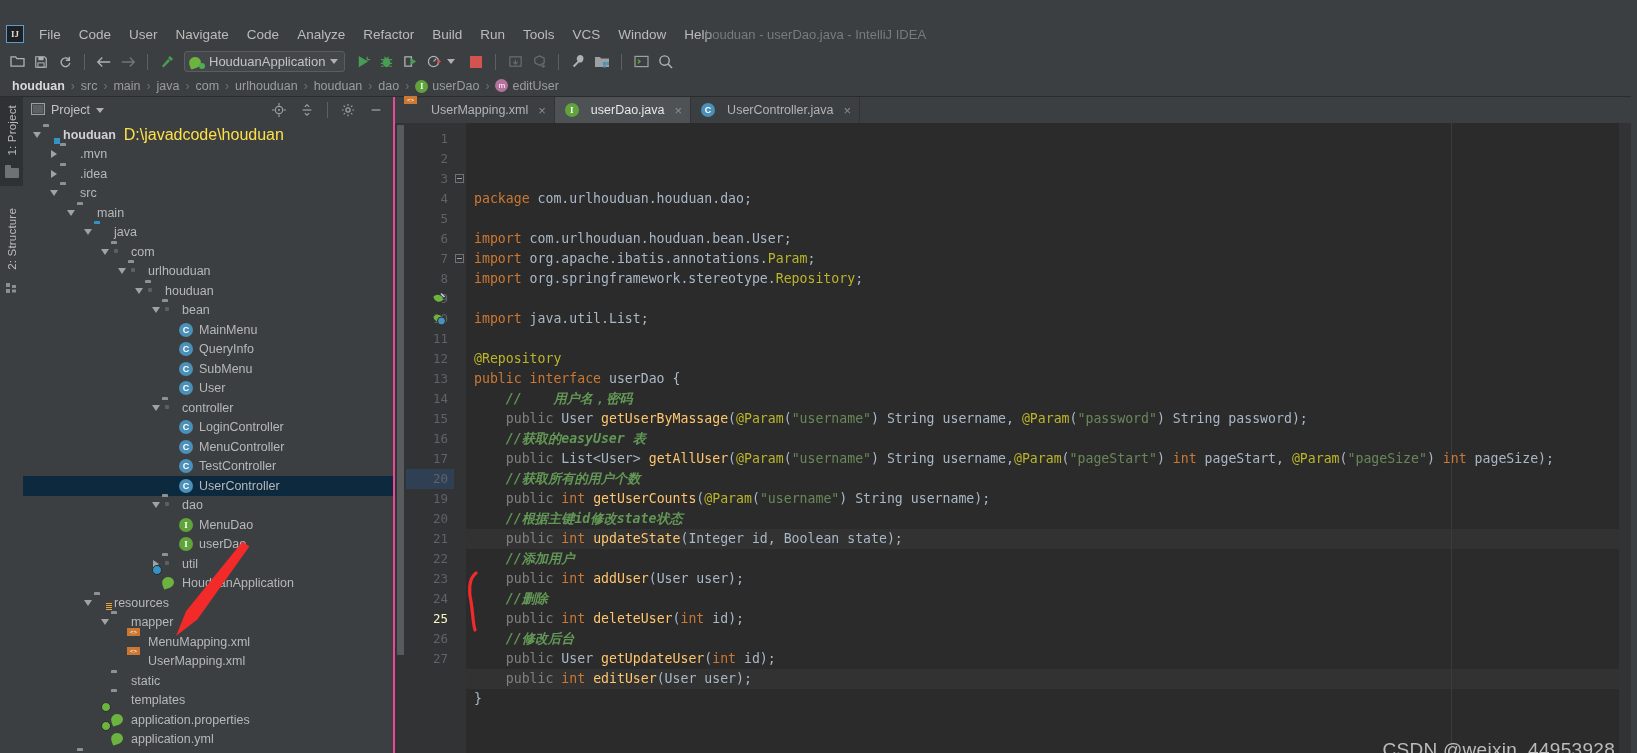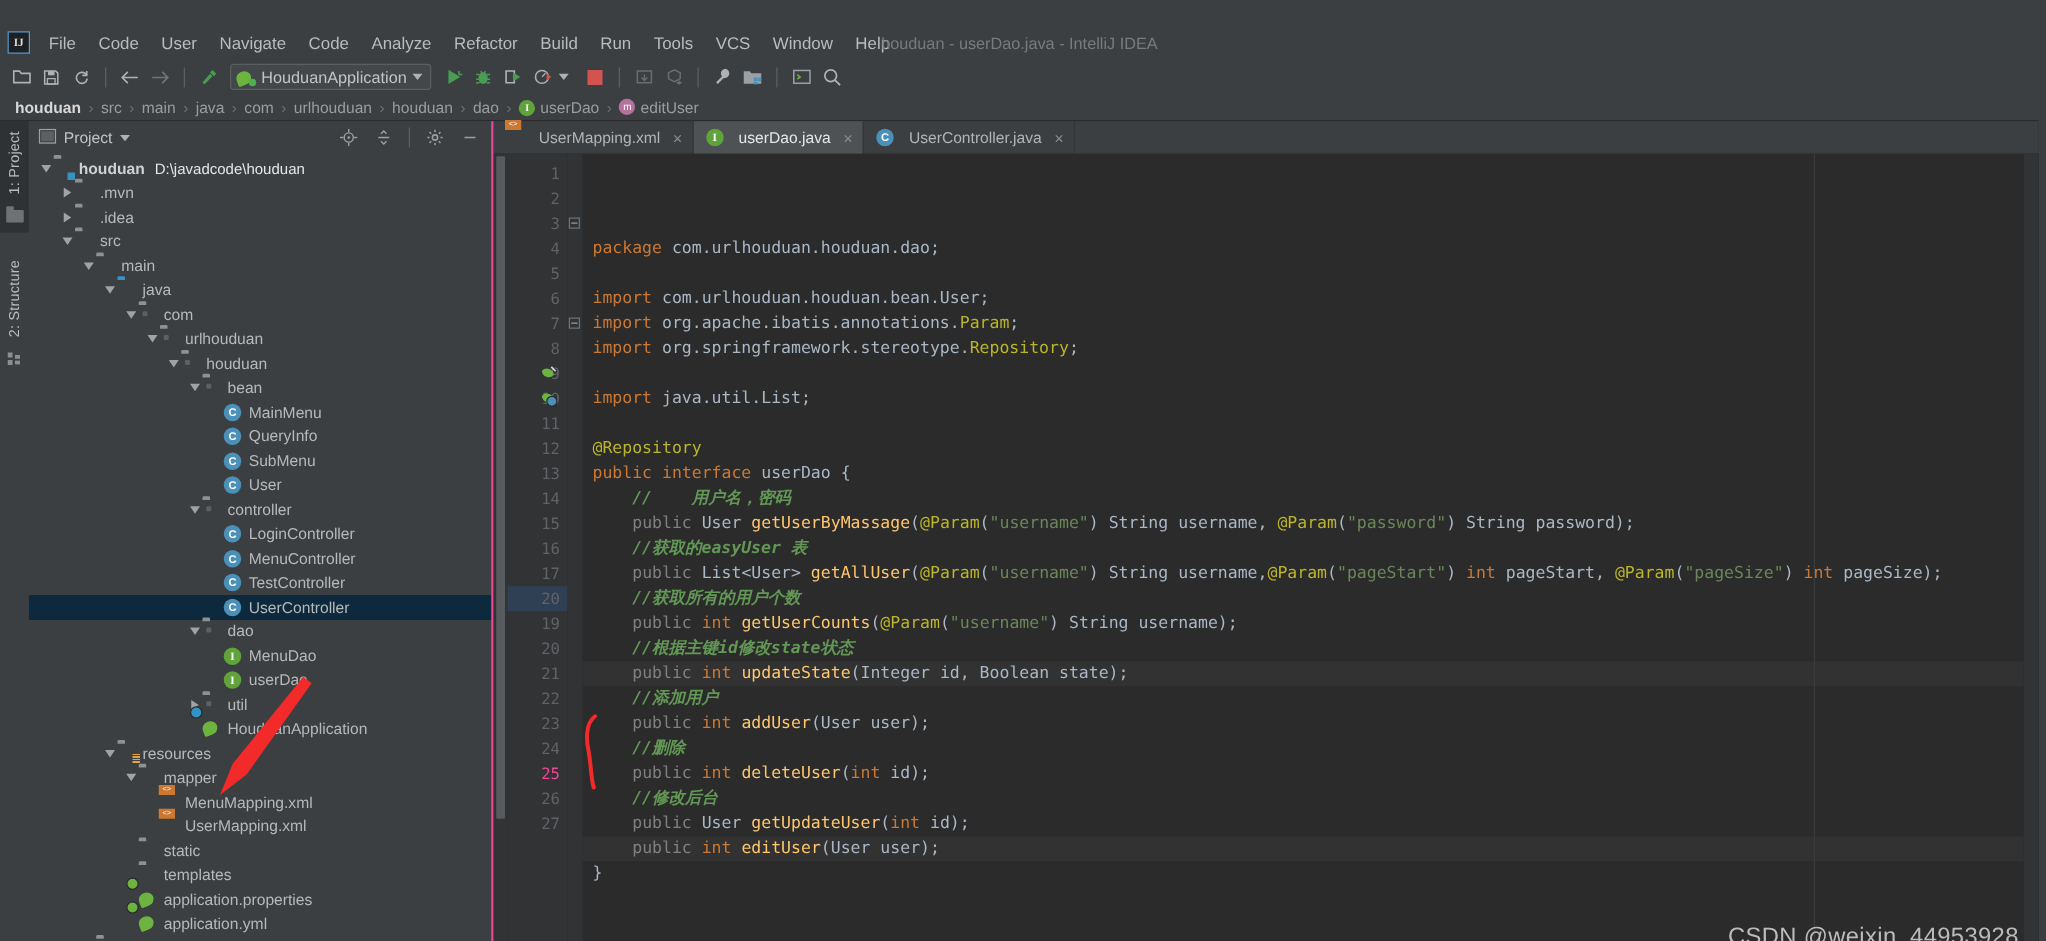--- a/index.html
+++ b/index.html
@@ -181,21 +181,21 @@
     border-left: 6px solid #a0a3a5;
   }
   .tarrow.open i {
     border-left: 4px solid transparent;
     border-right: 4px solid transparent;
     border-top: 6px solid #a0a3a5;
   }
   .ticon { width: 16px; height: 16px; margin-right: 4px; flex: none; display:inline-block; position: relative;}
   .tlabel { color: #b6b8ba; }
   .tlabel.bold { font-weight: bold; color: #cfd1d3; }
-  .tpath { color: #e5e5e5; margin-left: 8px; font-size: 12px; }
+  .tpath { color: #fde047; margin-left: 8px; font-size: 16px; }
 
   
   .ic-folder { background: #8d9194; border-radius: 1px 2px 2px 2px; height: 11px; width: 14px; margin-top: 3px;}
   .ic-folder::before { content:''; position:absolute; left:0; top:-3px; width:6px; height:3px; background:#8d9194; border-radius:1px 1px 0 0;}
   .ic-folder.blue { background: #3592c4; }
   .ic-folder.blue::before { background: #3592c4; }
   .ic-folder.pkg::after { content:''; position:absolute; left:3px; top:5px; width:4px;height:4px;background:#5c6063;border-radius:1px;}
   .ic-folder.mod::after { content:''; position:absolute; right:-1px; bottom:-1px; width:6px;height:6px;background:#3592c4;}
   .ic-folder.res::after { content:''; position:absolute; right:-2px; bottom:0px; width:6px;height:8px;
      background: repeating-linear-gradient(#e8a33d 0 1px, transparent 1px 2px);}
@@ -265,21 +265,21 @@
     background: #313335;
     flex: none;
     position: relative;
     text-align: right;
     font-family: "DejaVu Sans Mono", monospace;
     font-size: 12.5px;
     color: #606366;
     padding-top: 6px;
   }
   .gline { height: 20px; line-height: 20px; padding-right: 6px; position: relative; }
-  .gline.cur { color: #ec4899; }
+  .gline.cur { color: #fef9c3; }
   .gline.hl { background: #2f4055; }
   .gmark {
     position: absolute; left: 26px; top: 3px;
     width: 14px; height: 14px;
   }
   .fold-col {
     width: 12px; background: #313335; flex: none; position: relative; padding-top: 6px;
   }
   .fold-mark {
     position: absolute; left: 1px;

